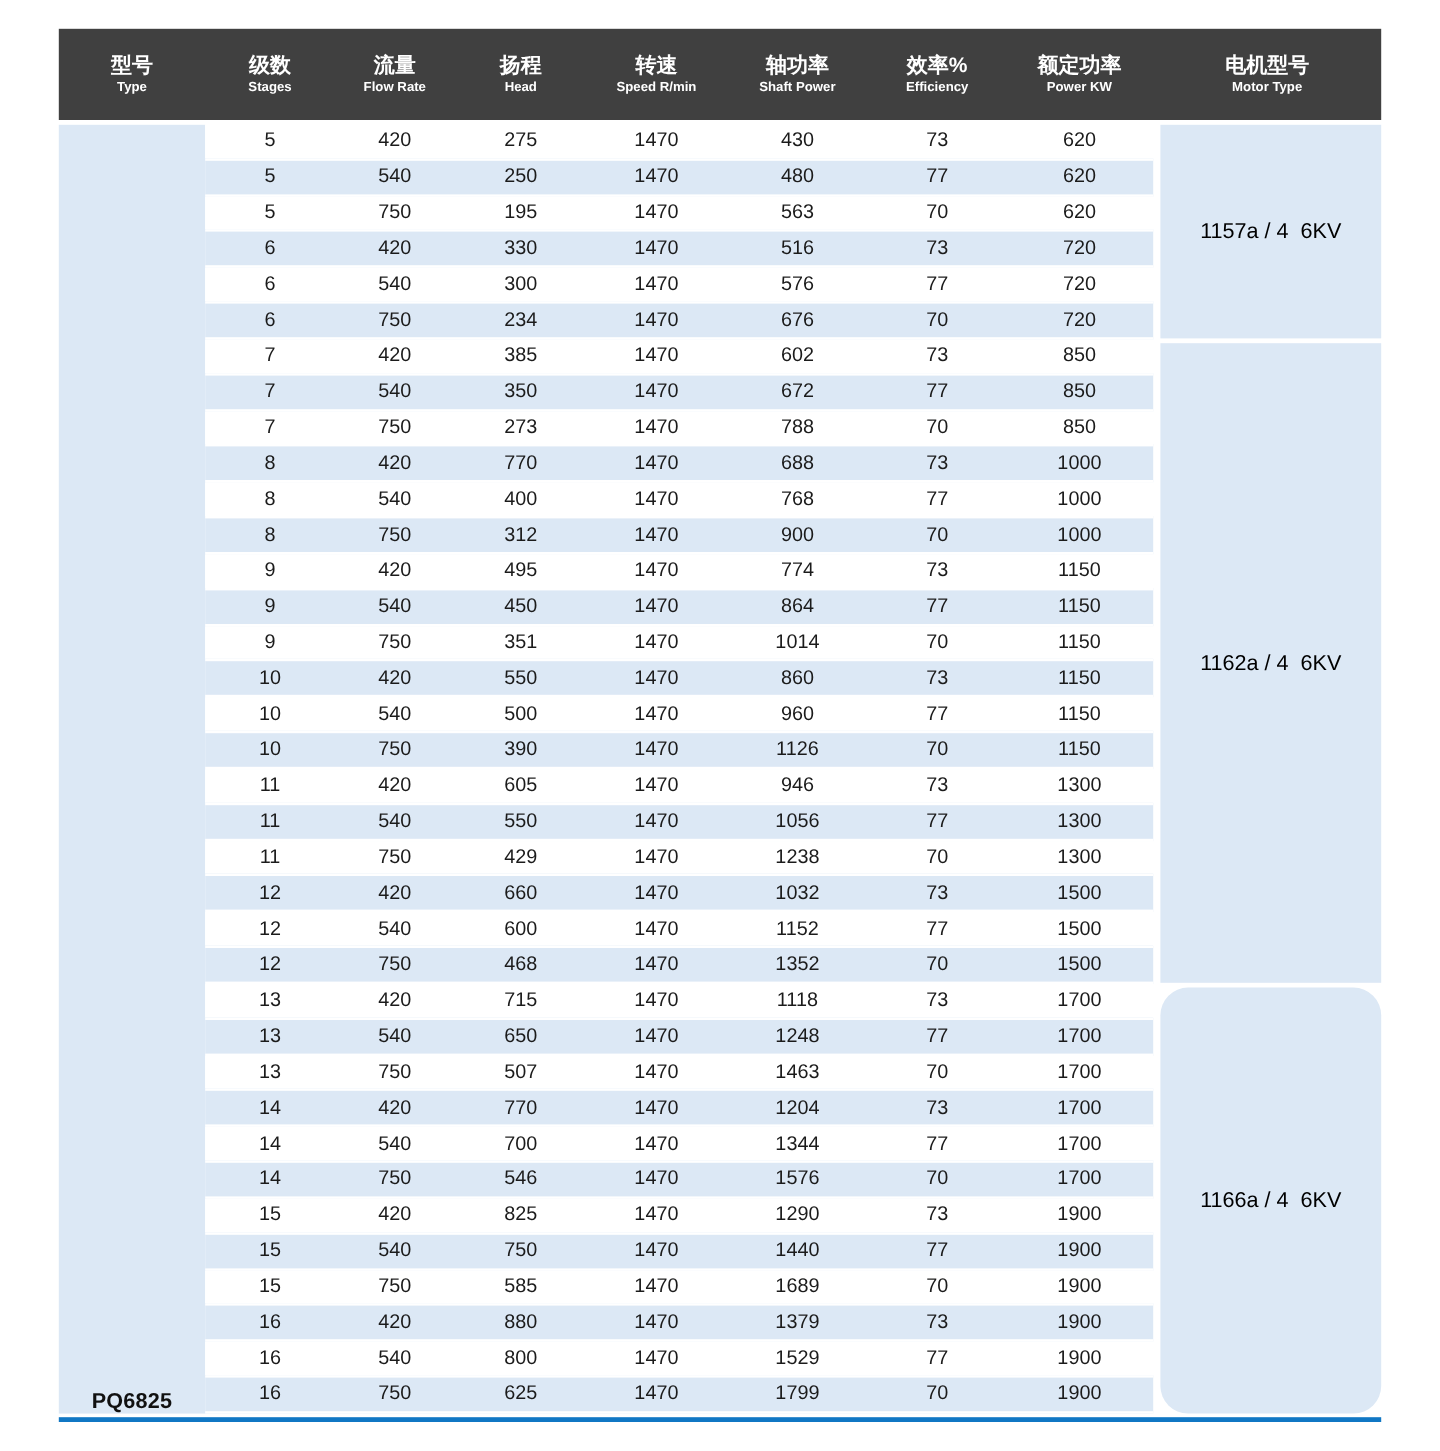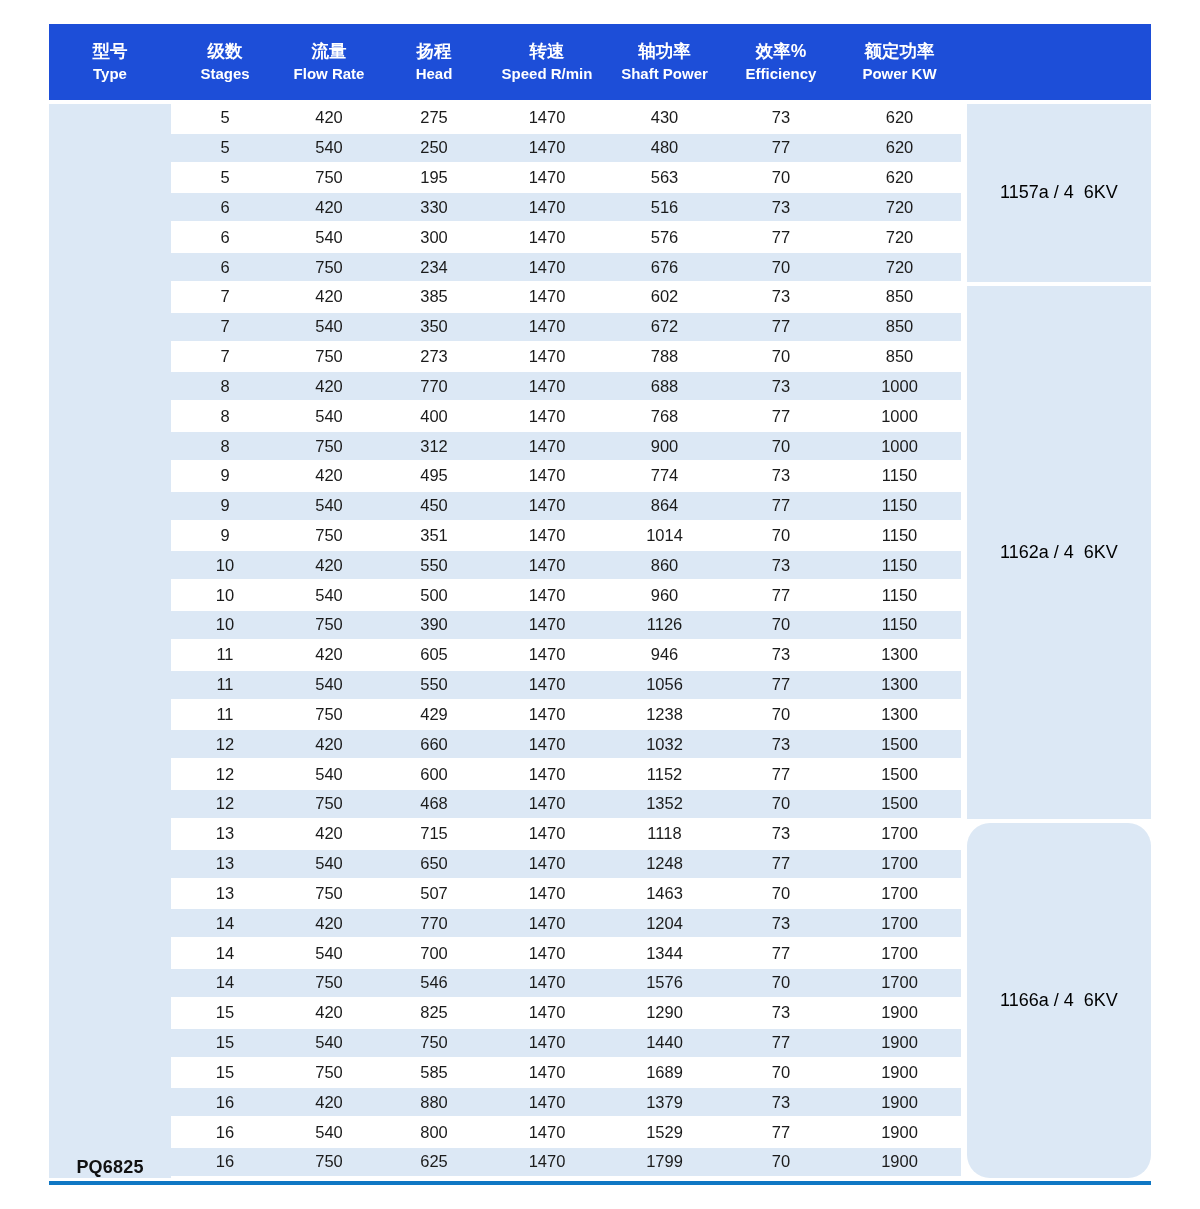--- a/index.html
+++ b/index.html
@@ -6,25 +6,25 @@
   html, body { width: 1200px; height: 1209px; background: #ffffff; }
   body { font-family: "Liberation Sans", sans-serif; position: relative; overflow: hidden; }
 
   .spec-table { position: absolute; left: 49px; top: 24px; width: 1102px; }
 
   
   .thead {
     display: grid;
     grid-template-columns: 122px 108px 100px 110px 116px 119px 114px 123px 190px;
     height: 76px;
-    background: #1d4ed8;
+    background: #404040;
   }
   .th { display: flex; flex-direction: column; align-items: center; justify-content: center; color: #ffffff; font-weight: 700; }
   .th .zh { font-size: 17.5px; line-height: 1.35; }
-  .th .en { font-size: 15px; line-height: 1.35; }
+  .th .en { font-size: 11px; line-height: 1.35; }
 
   
   .tbody { display: flex; height: 1074px; margin-top: 4px; }
 
   .type-col { width: 122px; background: #dce8f5; display: flex; align-items: flex-end; justify-content: center; }
   .type-label { font-weight: 700; font-size: 18px; color: #111111; letter-spacing: 0.2px; }
 
   .rows { width: 790px; display: flex; flex-direction: column; }
   .data-row {
     flex: 1 1 0;
@@ -76,20 +76,24 @@
         <span class="en">Shaft Power</span>
       </div>
       <div class="th">
         <span class="zh">效率%</span>
         <span class="en">Efficiency</span>
       </div>
       <div class="th">
         <span class="zh">额定功率</span>
         <span class="en">Power KW</span>
       </div>
+      <div class="th">
+        <span class="zh">电机型号</span>
+        <span class="en">Motor Type</span>
+      </div>
     </div>
 
   <div class="tbody">
     <div class="type-col">
       <span class="type-label">PQ6825</span>
     </div>
     <div class="rows">
         <div class="data-row">
           <div class="cell">5</div>
           <div class="cell">420</div>

